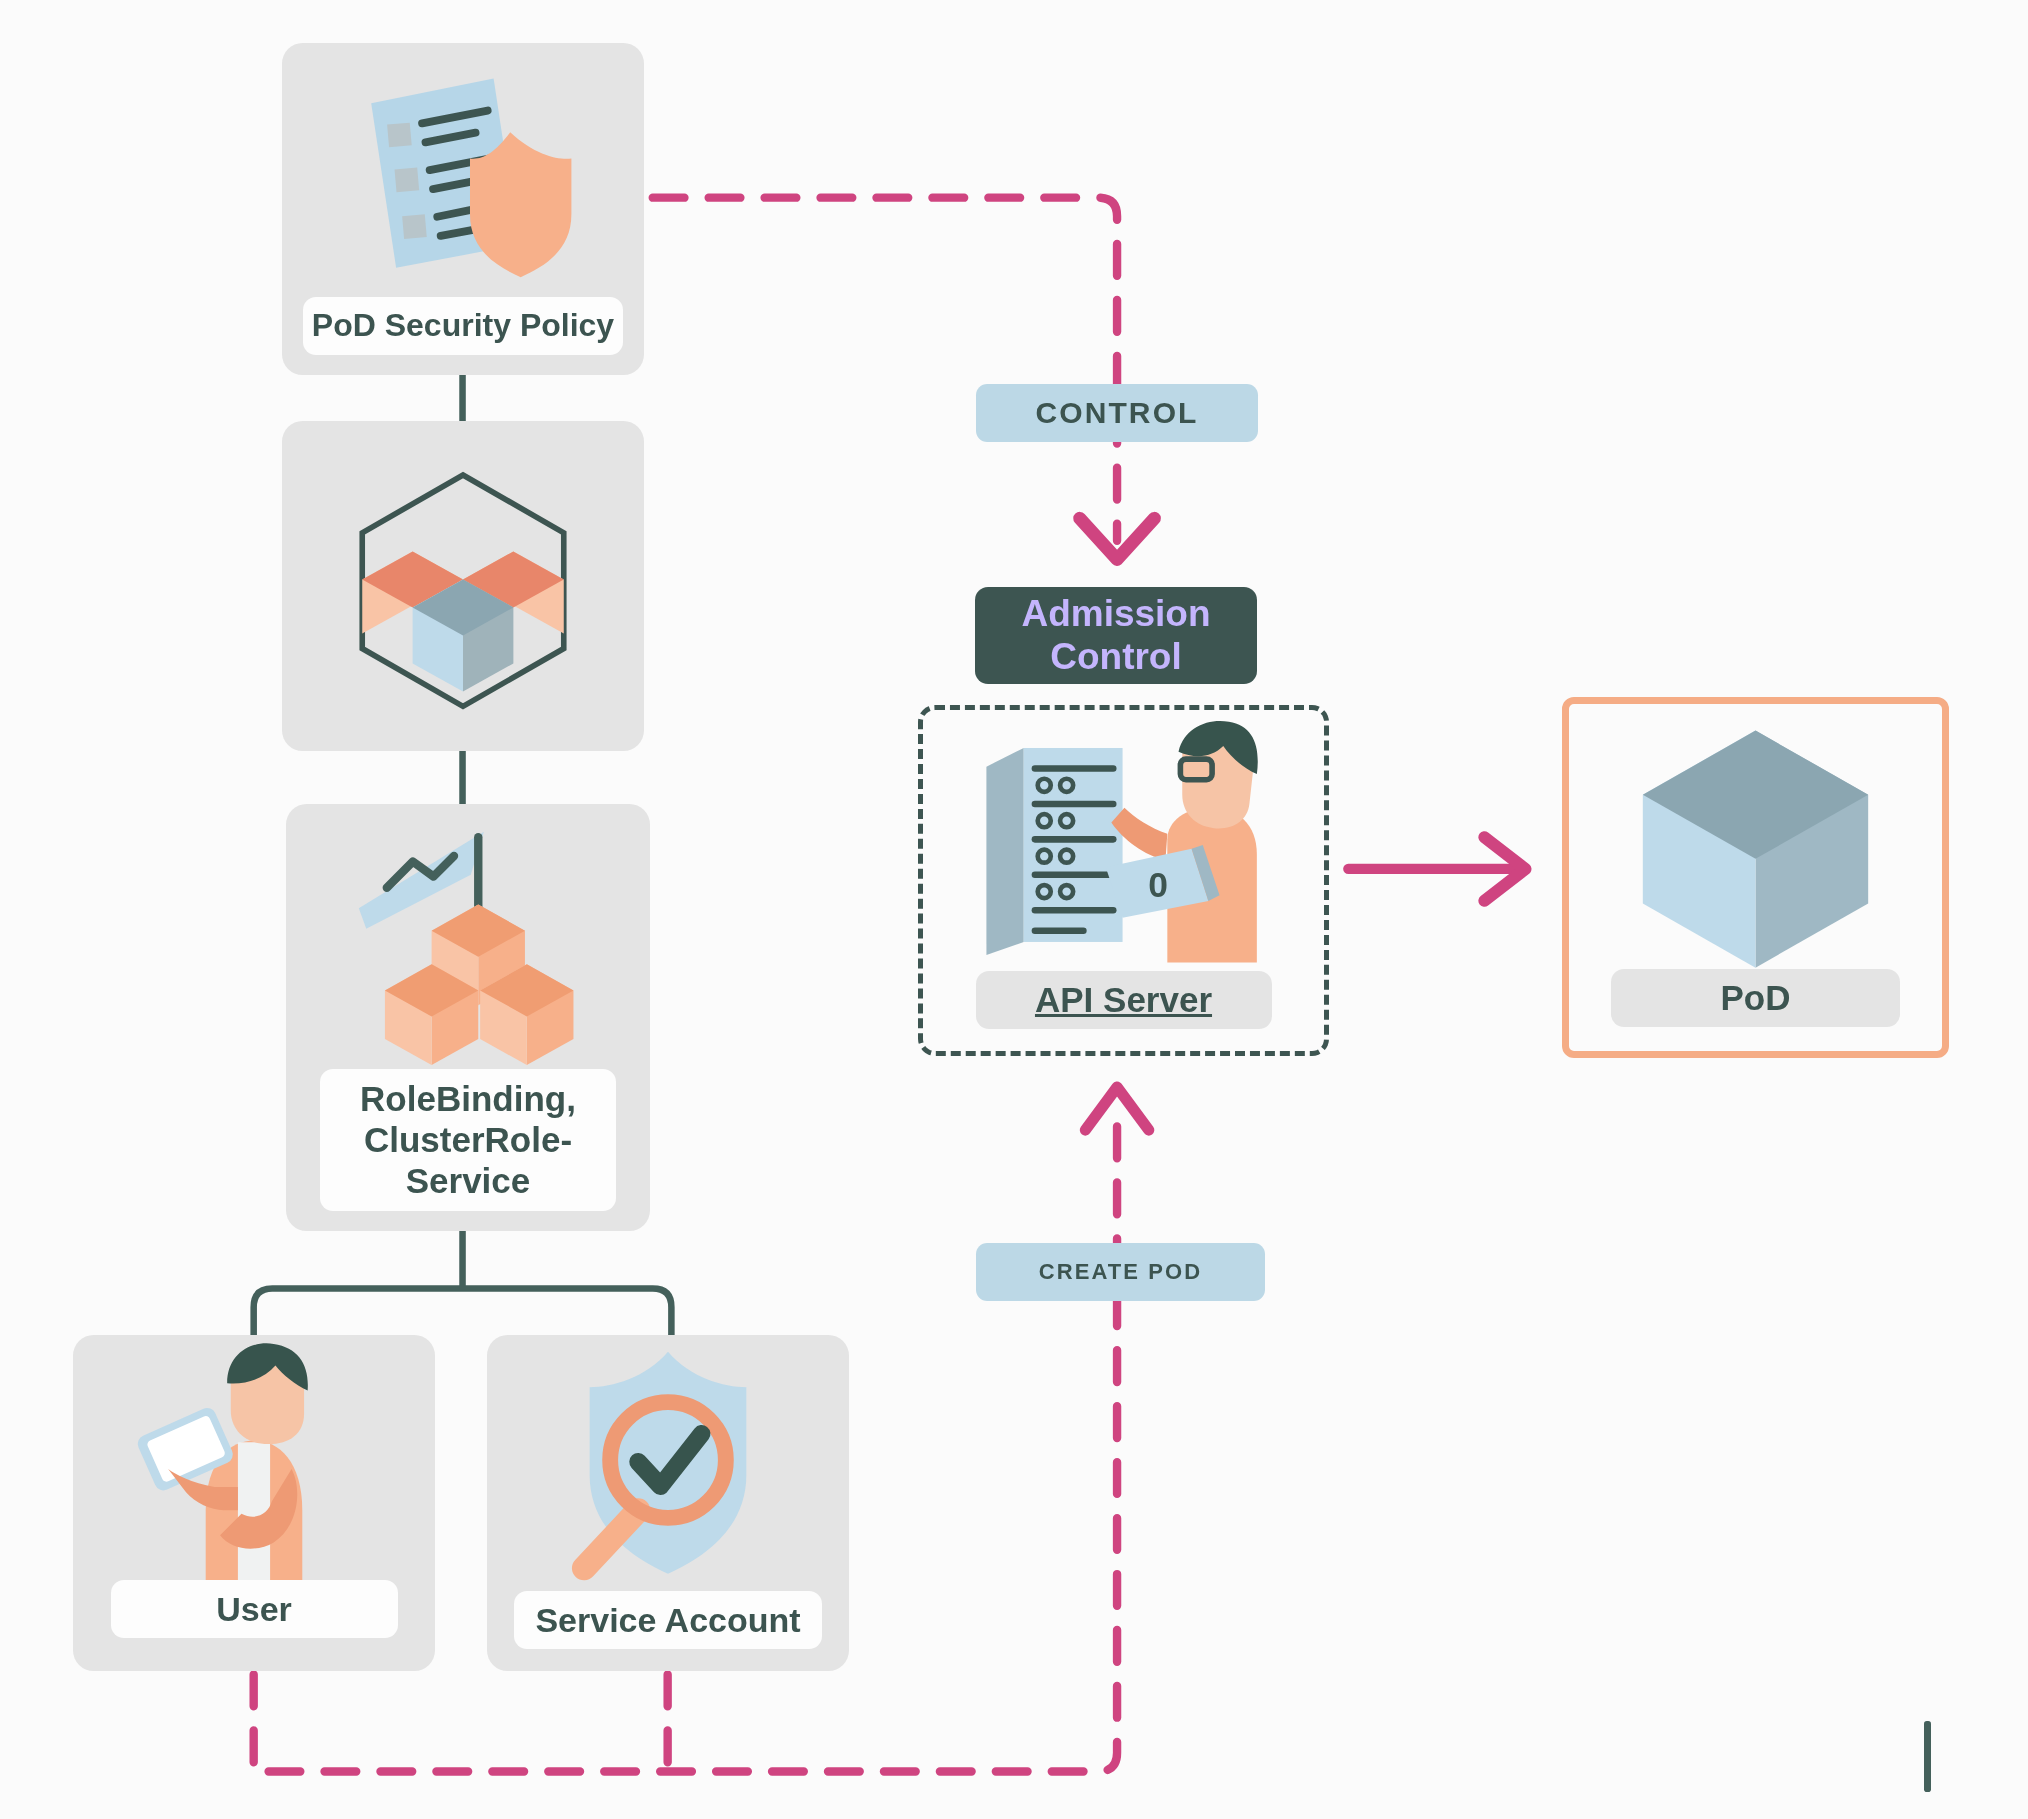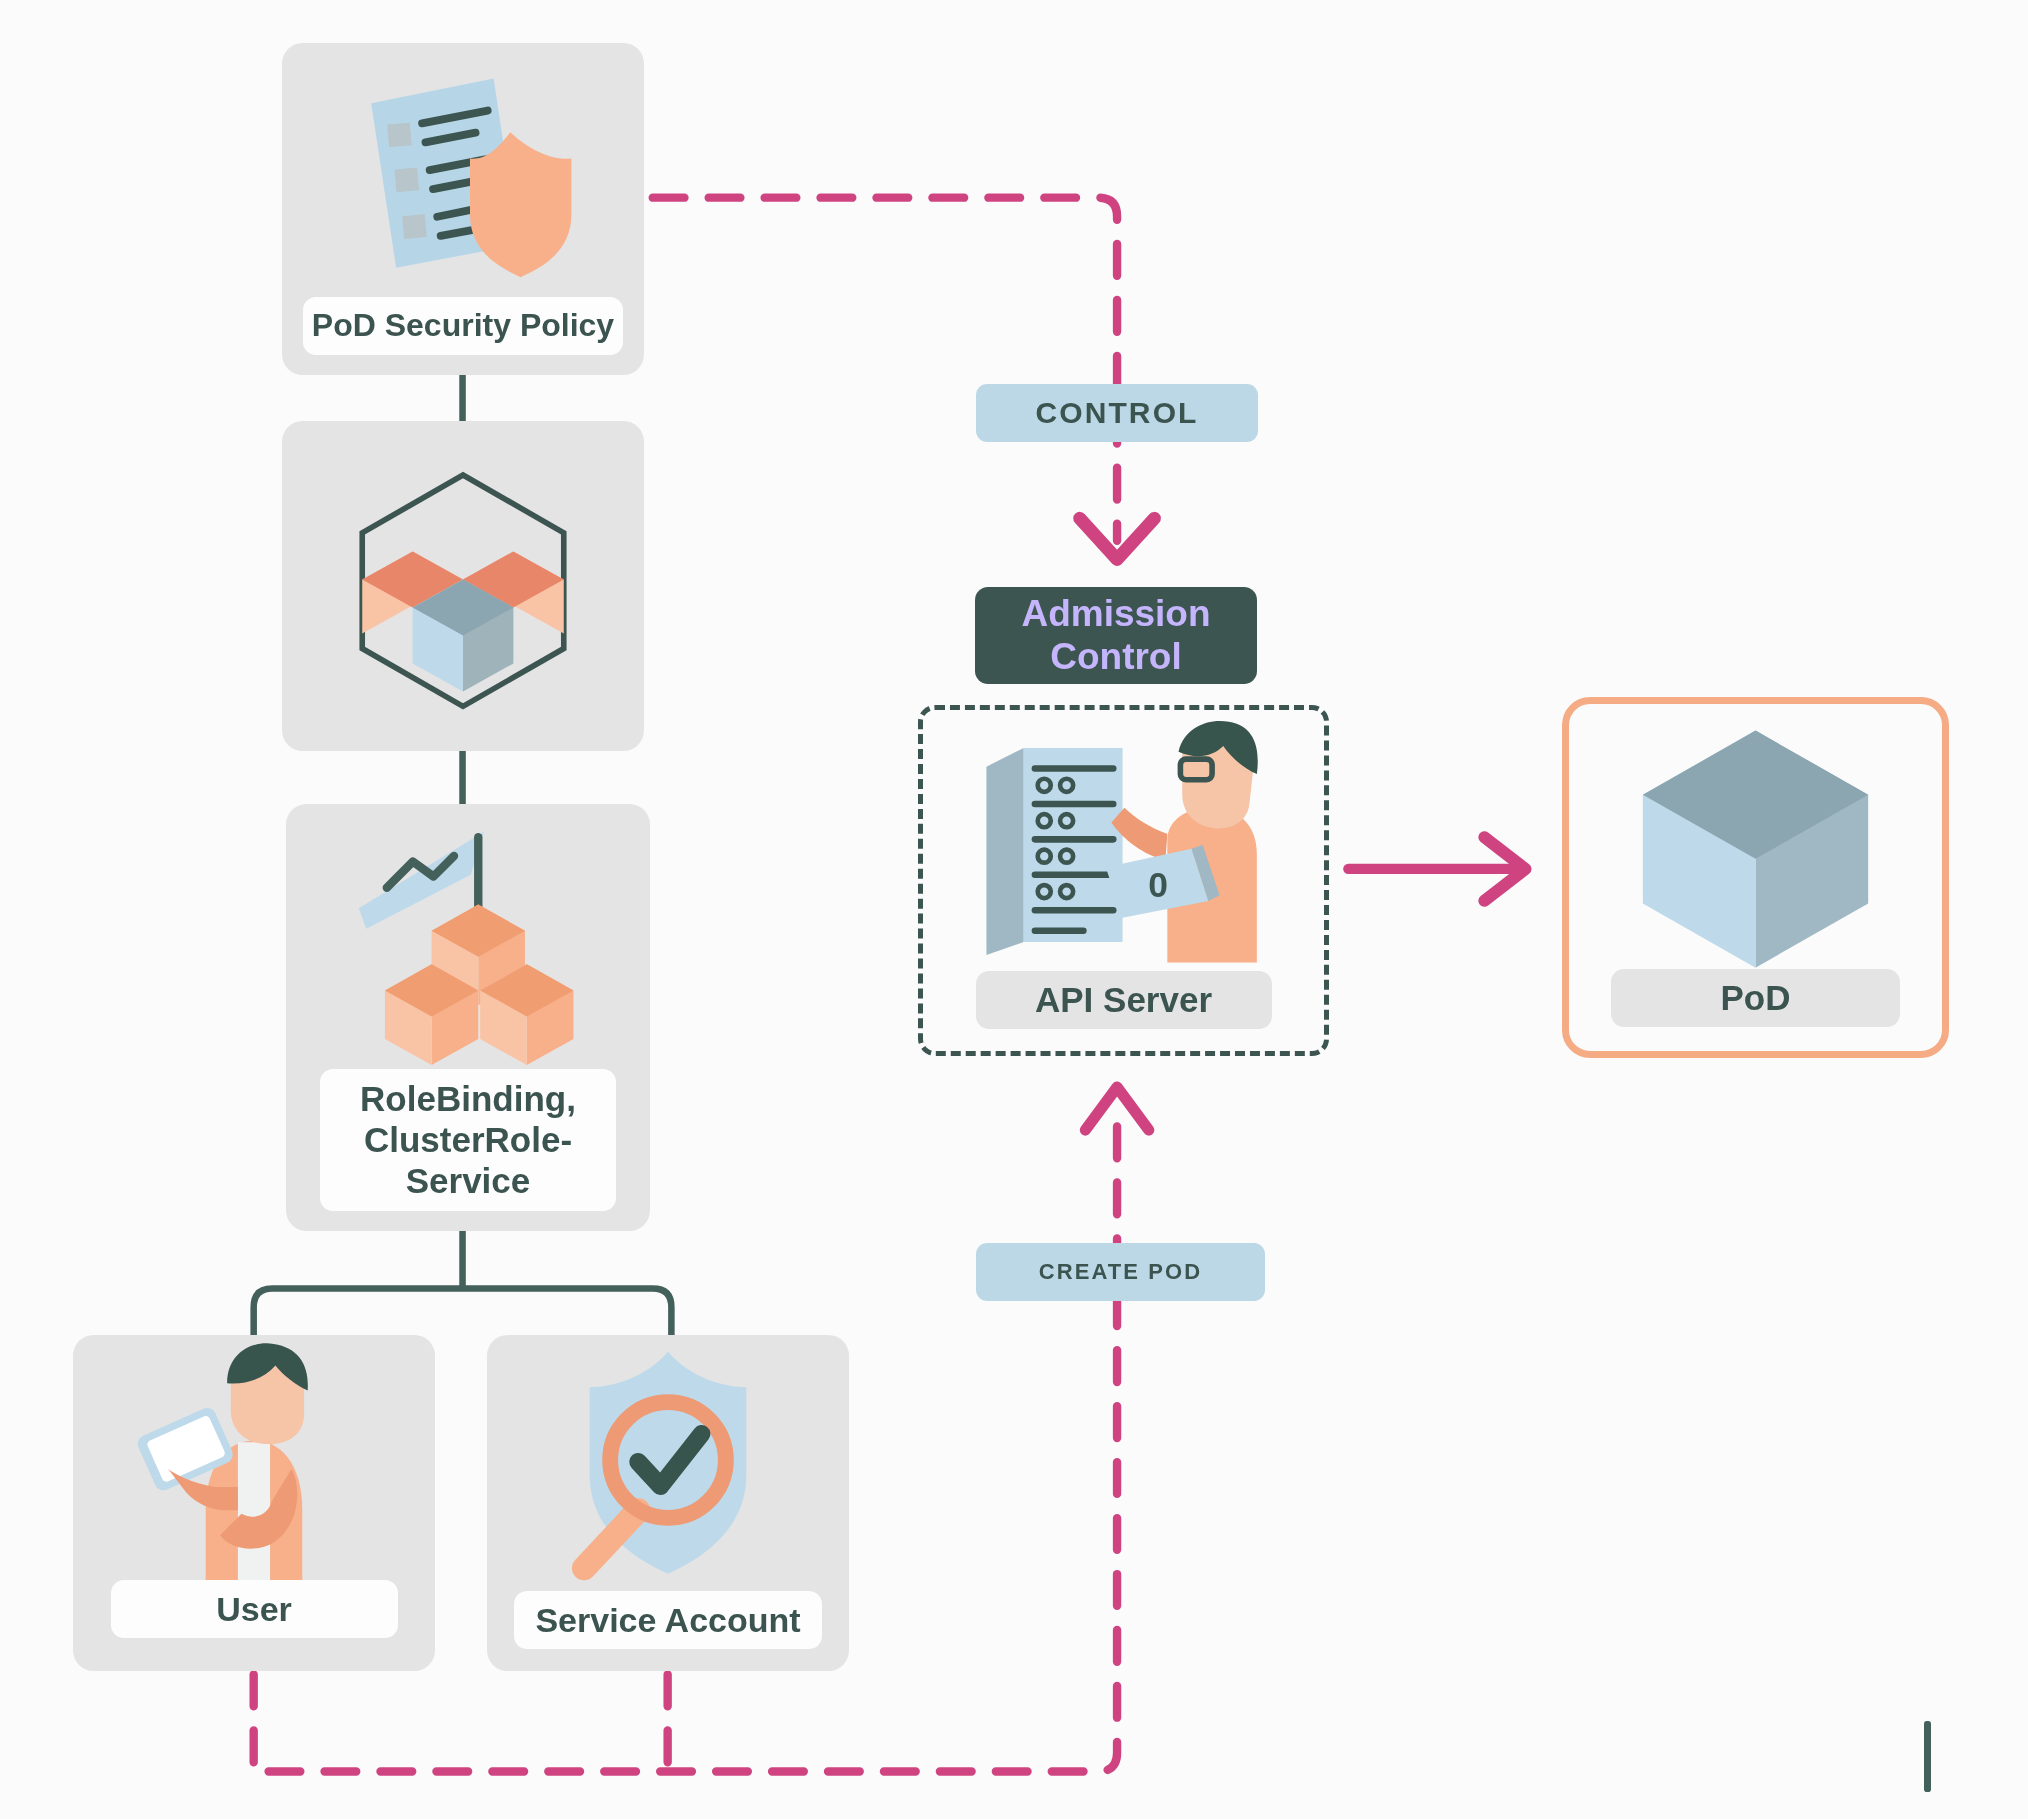--- a/index.html
+++ b/index.html
@@ -35,24 +35,24 @@
   #p-create{left:976px;top:1243px;width:289px;height:58px;font-size:22px;}
 
   #admission{position:absolute;left:975px;top:587px;width:282px;height:97px;
       background:#3d5551;border-radius:13px;color:#c4b5fd;font-weight:700;font-size:37px;
       line-height:1.16;display:flex;align-items:center;justify-content:center;
       text-align:center;z-index:4;}
 
   #apiserver{position:absolute;left:918px;top:705px;width:401px;height:341px;
       border:5.6px dashed #3d5551;border-radius:17px;background:transparent;z-index:3;
       display:flex;flex-direction:column;align-items:center;justify-content:flex-start;}
-  #apiserver .lbl{background:#e4e4e4;width:296px;height:58px;font-size:35px;margin-bottom:22.4px;}
+  #apiserver .lbl{background:#e4e4e4;width:296px;height:58px;font-size:35px;margin-bottom:22.4px;text-decoration:underline;}
 
   #c-pod{position:absolute;left:1562px;top:697px;width:373px;height:347px;
-      border:7.5px solid #f5ac85;border-radius:28px;background:#fbfbfb;z-index:3;
+      border:7.5px solid #f5ac85;border-radius:12px;background:#fbfbfb;z-index:3;
       display:flex;flex-direction:column;align-items:center;justify-content:flex-start;}
   #c-pod .lbl{background:#e4e4e4;width:289px;height:58px;font-size:35px;margin-bottom:24px;}
 
   .iconbox{position:absolute;left:0;top:0;width:100%;height:100%;}
   .iconbox svg{display:block;width:100%;height:100%;}
   #corner-tick{position:absolute;left:1924px;top:1721px;width:6.5px;height:71px;
       background:#44605b;border-radius:2.8px;z-index:6;}
 </style>
 </head>
 <body>

